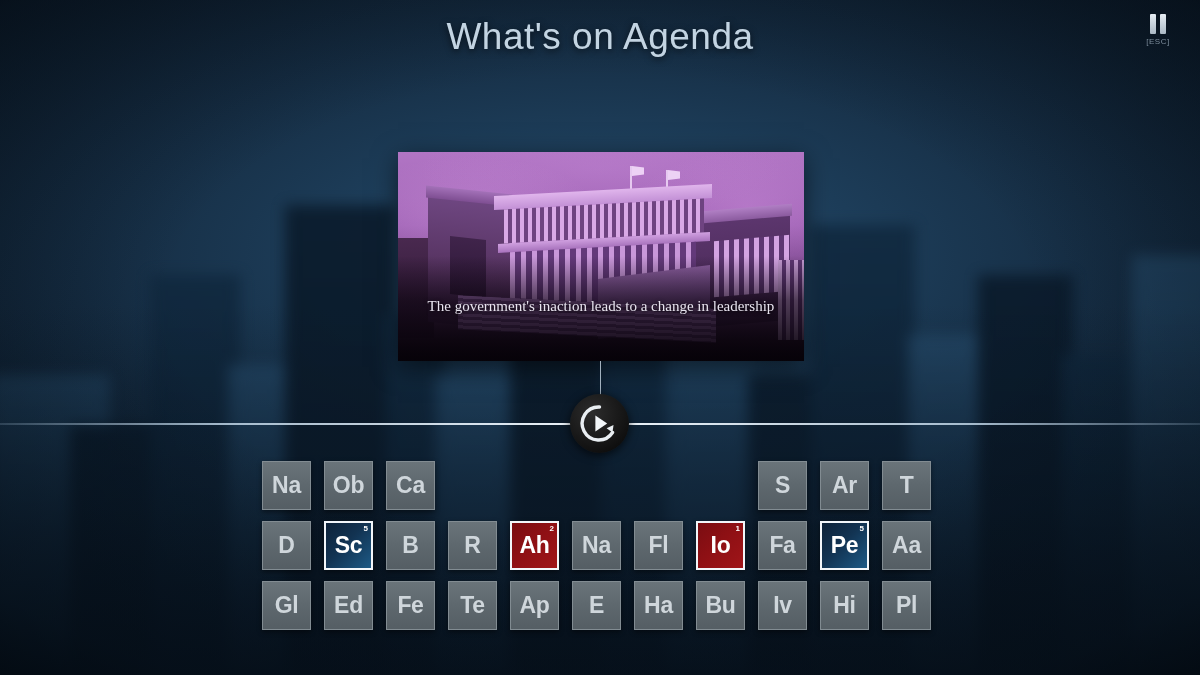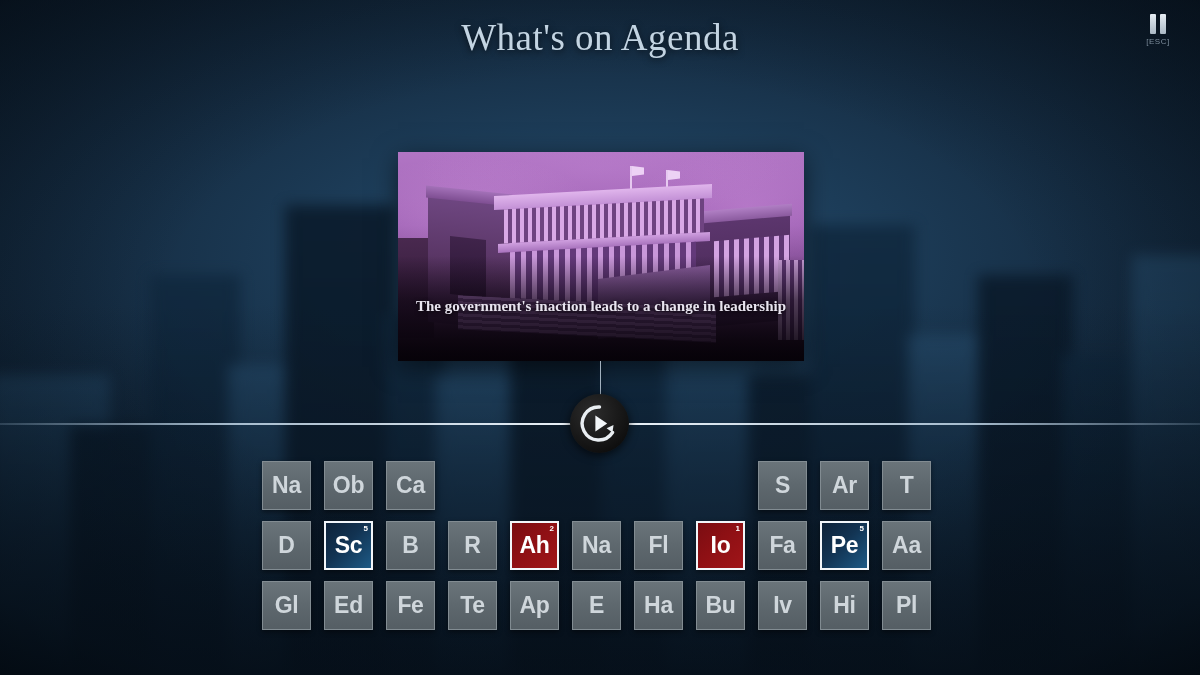--- a/index.html
+++ b/index.html
@@ -55,21 +55,21 @@
   .bldg.dark {
     background: linear-gradient(to bottom, rgba(10,26,42,0.98), rgba(7,18,30,1));
   }
 
   
   .title {
     position: absolute;
     top: 16px;
     left: 0; right: 0;
     text-align: center;
-    font-family: Liberation Serif, serif;
+    font-family: Liberation Sans, sans-serif;
     font-size: 37px;
     letter-spacing: 0.5px;
     color: #c3d4e2;
     text-shadow: 0 2px 7px rgba(0,0,0,0.65);
   }
 
   
   .pause-wrap {
     position: absolute;
     top: 14px;
@@ -100,21 +100,20 @@
   
   .card {
     position: absolute;
     left: 398px;
     top: 152px;
     width: 406px;
     height: 209px;
     background: #120a16;
     box-shadow: 0 6px 24px rgba(0,0,0,0.55);
     overflow: hidden;
-    font-weight: bold;
   }
   .card-art { position: absolute; inset: 0; overflow: hidden; }
   .art-sky {
     position: absolute; inset: 0;
     background: linear-gradient(to bottom, #b175c4 0%, #a063b5 35%, #7d4a8d 62%, #3a2042 86%, #150a19 100%);
   }
   .art-smoke {
     position: absolute; inset: 0;
     background:
       radial-gradient(ellipse 45% 40% at 18% 30%, rgba(216,160,230,0.35), rgba(0,0,0,0) 70%),

